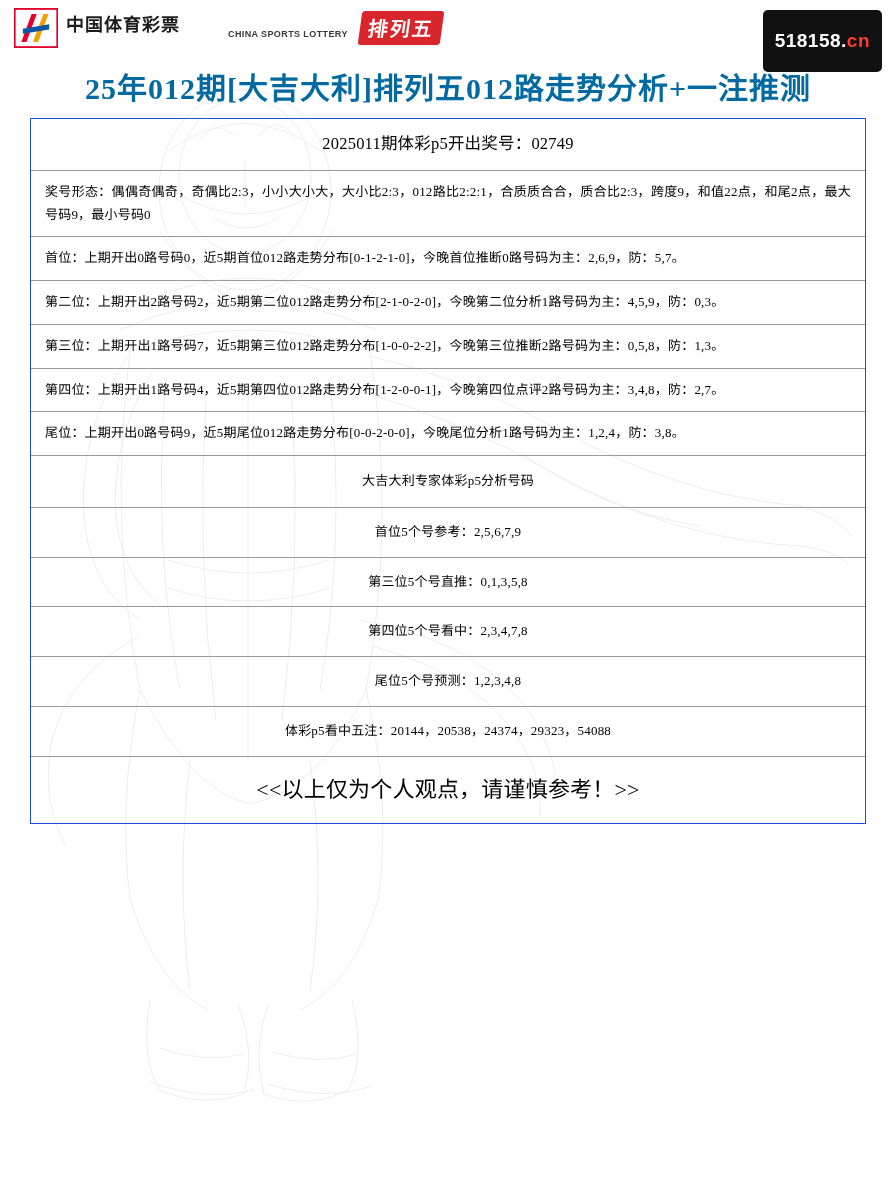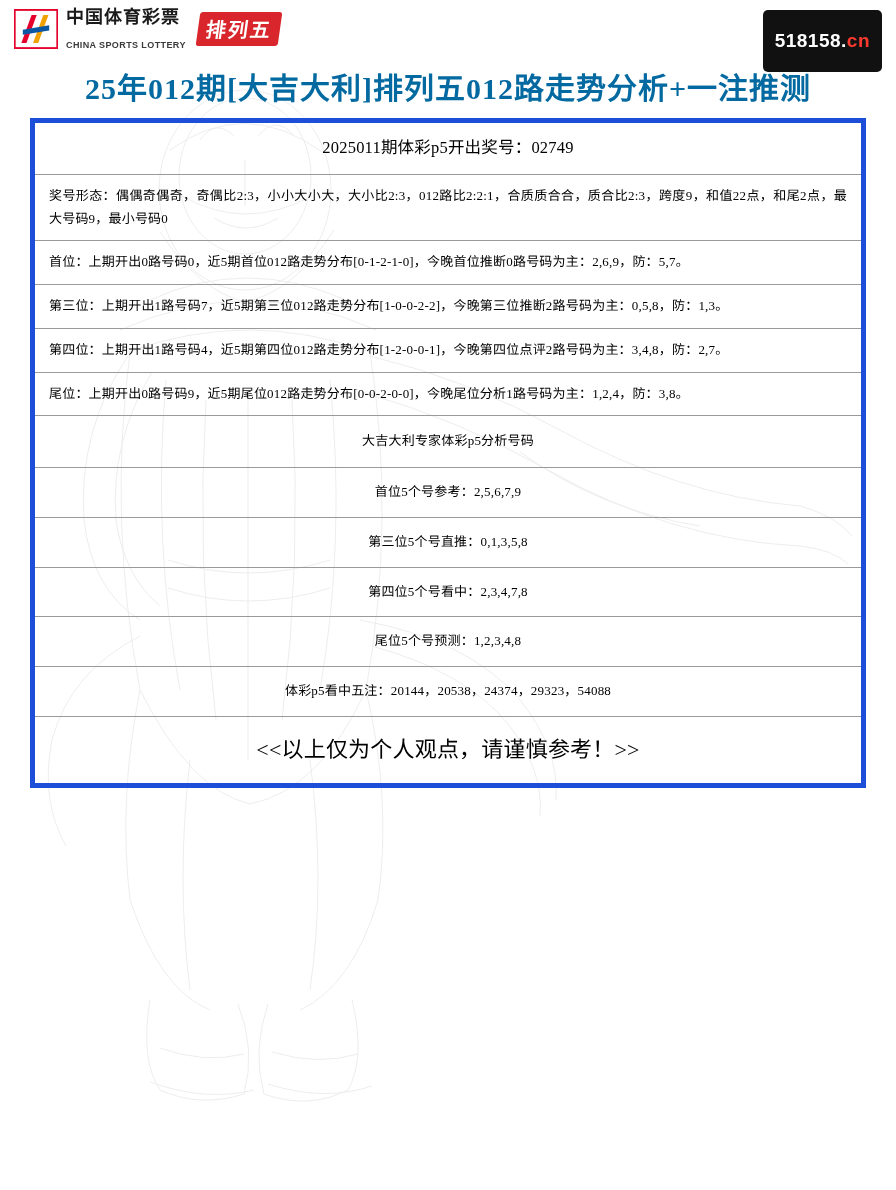--- a/index.html
+++ b/index.html
@@ -49,23 +49,24 @@
     align-items: center;
     gap: 8px;
   }
   .brand-logo {
     width: 44px;
     height: 40px;
     flex: 0 0 auto;
   }
   .brand-text {
     display: flex;
-    flex-direction: column;
+    flex-direction: row;
     justify-content: center;
     line-height: 1.05;
+    gap: 48px;
   }
   .brand-cn {
     font-family: "Liberation Sans", sans-serif;
     font-size: 18px;
     font-weight: bold;
     color: #1b1b1b;
     letter-spacing: 1px;
   }
   .brand-en {
     font-family: "Liberation Sans", sans-serif;
@@ -109,21 +110,21 @@
     font-weight: bold;
     color: #0369a1;
     letter-spacing: 1px;
     margin: 2px 0 10px 0;
     font-family: "Liberation Serif", serif;
   }
 
   
   .tbl-wrap {
     margin: 0 30px;
-    border: 5px solid #1d4ed8;
+    border: 1px solid #1d4ed8;
     background: transparent;
   }
   .row {
     border-bottom: 1px solid #9a9a9a;
     padding: 10px 14px;
     font-size: 13px;
     line-height: 1.75;
     letter-spacing: 0.2px;
   }
   .row:last-child {
@@ -229,20 +230,21 @@
   <div class="title">25年012期[大吉大利]排列五012路走势分析+一注推测</div>
 
   <div class="tbl-wrap">
 
     <div class="row center draw">2025011期体彩p5开出奖号：02749</div>
 
     <div class="row just">奖号形态：偶偶奇偶奇，奇偶比2:3，小小大小大，大小比2:3，012路比2:2:1，合质质合合，质合比2:3，跨度9，和值22点，和尾2点，最大号码9，最小号码0</div>
 
     <div class="row just">首位：上期开出0路号码0，近5期首位012路走势分布[0-1-2-1-0]，今晚首位推断0路号码为主：2,6,9，防：5,7。</div>
 
+    <div class="row just">第二位：上期开出2路号码2，近5期第二位012路走势分布[2-1-0-2-0]，今晚第二位分析1路号码为主：4,5,9，防：0,3。</div>
 
     <div class="row just">第三位：上期开出1路号码7，近5期第三位012路走势分布[1-0-0-2-2]，今晚第三位推断2路号码为主：0,5,8，防：1,3。</div>
 
     <div class="row just">第四位：上期开出1路号码4，近5期第四位012路走势分布[1-2-0-0-1]，今晚第四位点评2路号码为主：3,4,8，防：2,7。</div>
 
     <div class="row just">尾位：上期开出0路号码9，近5期尾位012路走势分布[0-0-2-0-0]，今晚尾位分析1路号码为主：1,2,4，防：3,8。</div>
 
     <div class="row center expert">大吉大利专家体彩p5分析号码</div>
 
     <div class="row center pick">首位5个号参考：2,5,6,7,9</div>

